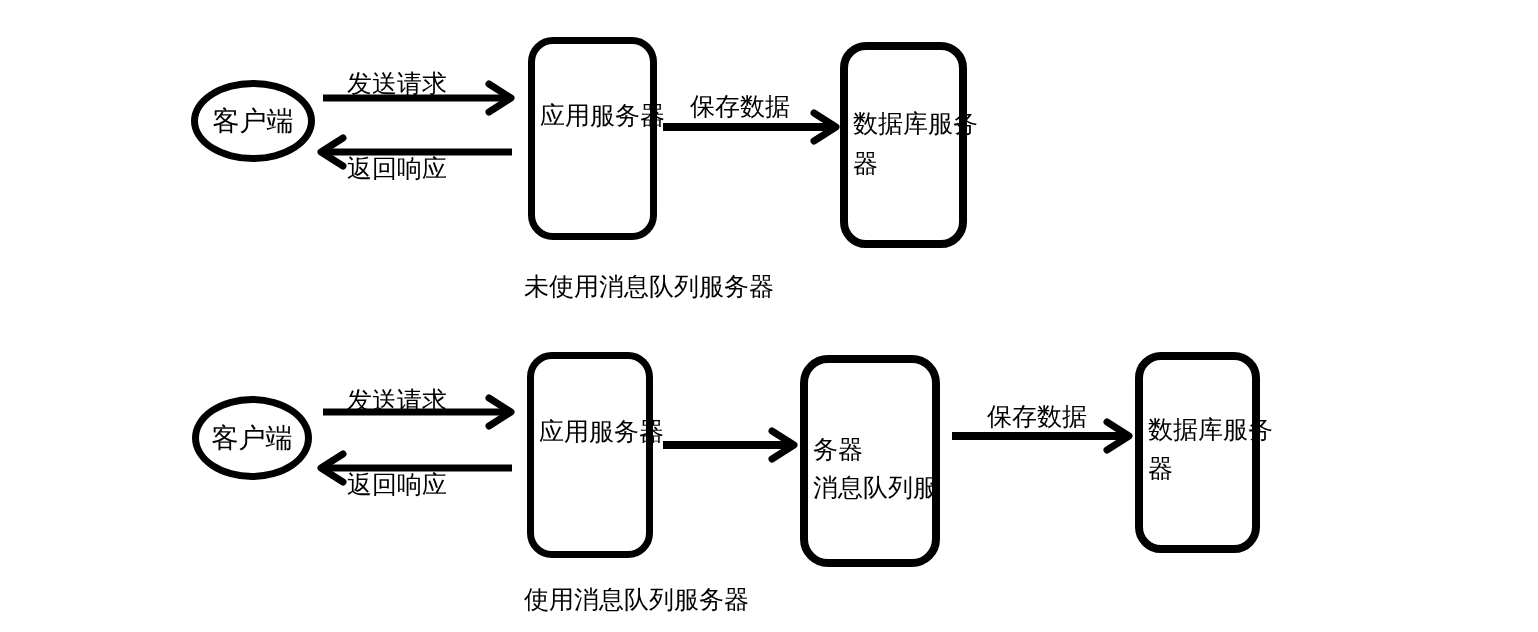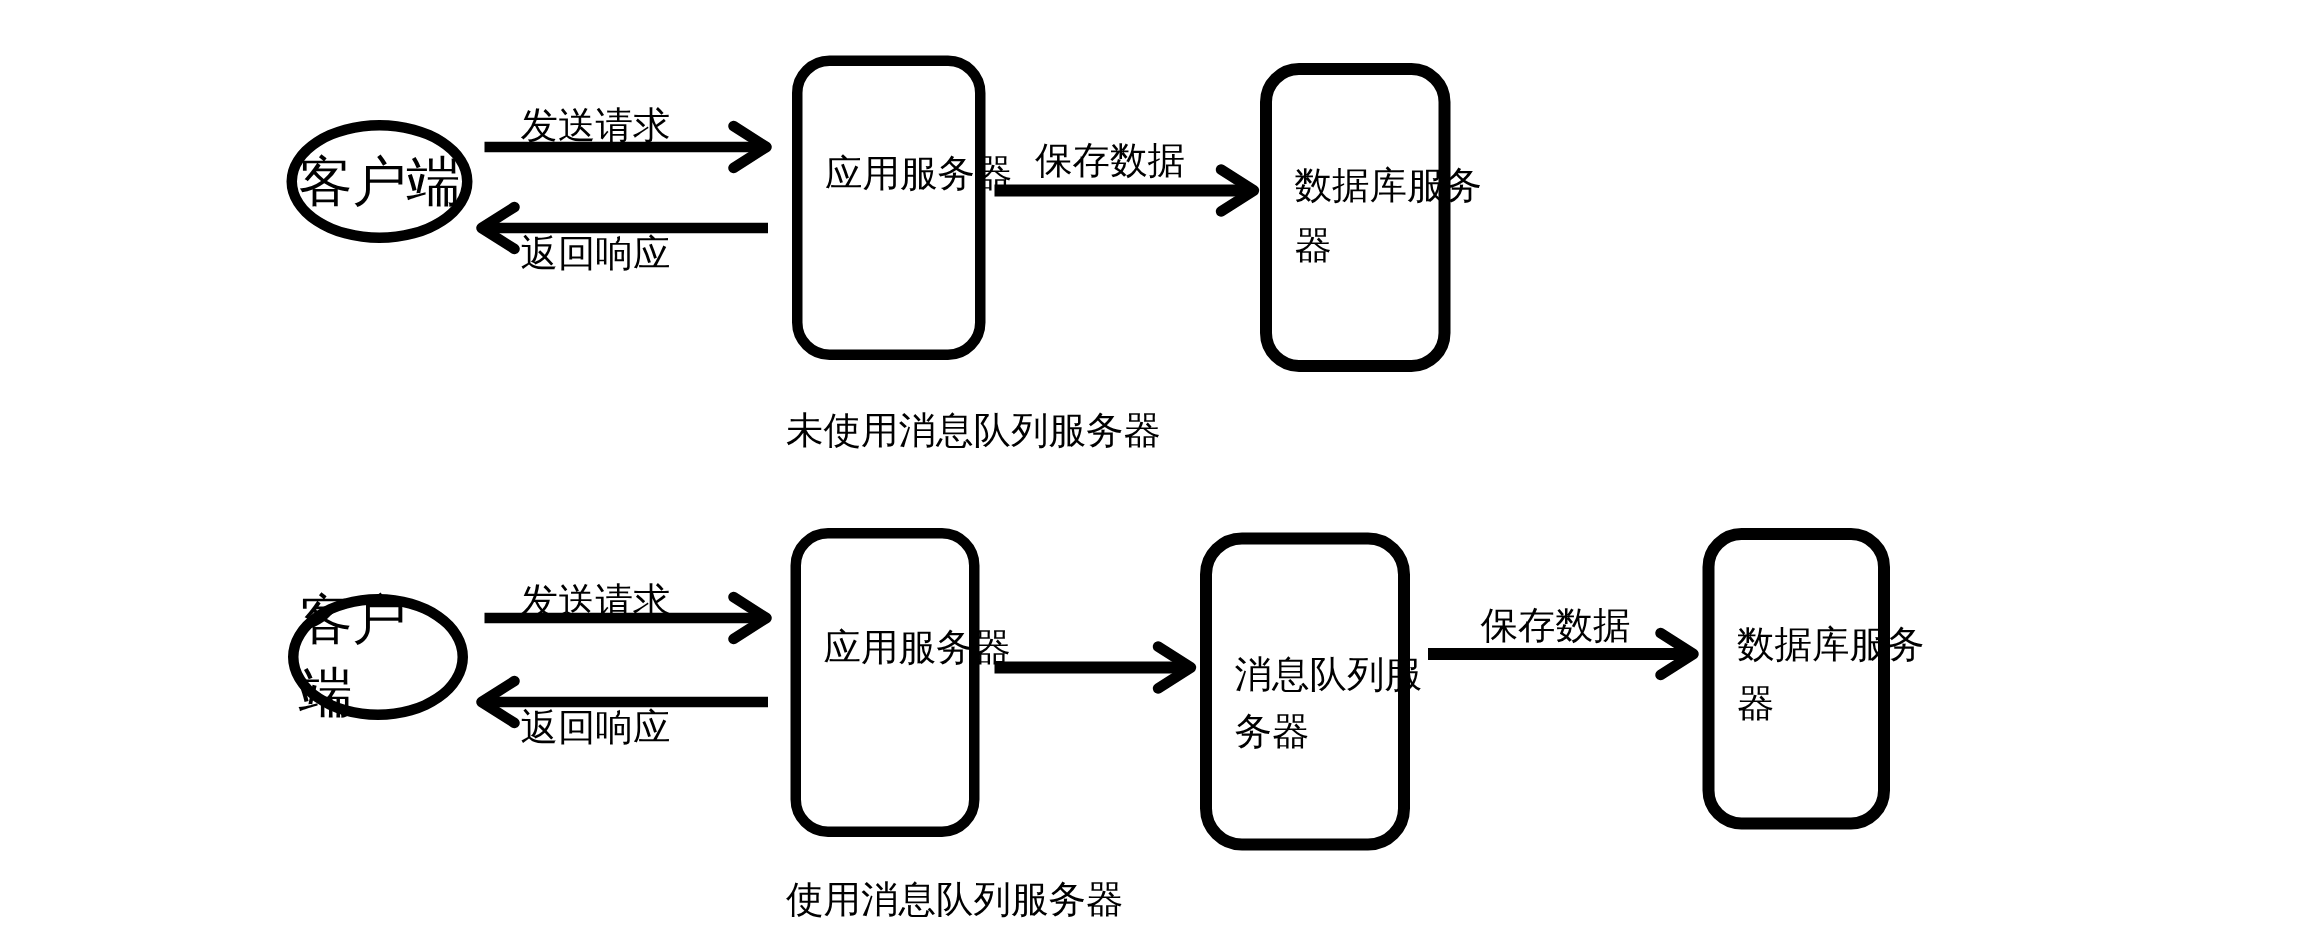--- a/index.html
+++ b/index.html
@@ -3,27 +3,27 @@
 <meta charset="utf-8">
 <style>
   html,body{margin:0;padding:0;background:#fff;}
   .canvas{
     position:relative;width:1538px;height:632px;background:#ffffff;
     font-family:"DejaVu Sans",sans-serif;color:#000;overflow:hidden;
   }
   .arrows{position:absolute;left:0;top:0;pointer-events:none;}
   .ellipse{
     position:absolute;box-sizing:border-box;border:7px solid #000;border-radius:50%;
-    display:flex;align-items:center;justify-content:center;font-size:36px;
+    display:flex;align-items:center;justify-content:center;font-size:27px;
   }
   .box{
     position:absolute;box-sizing:border-box;border:7px solid #000;
     font-size:25px;line-height:26px;
   }
-  .box .bl{padding-left:15px;white-space:nowrap;}
+  .box .bl{padding-left:5px;white-space:nowrap;}
   .lbl{position:absolute;font-size:25px;line-height:27px;white-space:nowrap;}
   .cap{position:absolute;font-size:25px;line-height:30px;white-space:nowrap;}
 </style>
 </head>
 <body>
 
 <div class="canvas">
 
   <svg class="arrows" width="1538" height="632" viewBox="0 0 1538 632">
 
@@ -86,22 +86,22 @@
     </div>
 
     <div class="lbl" style="left:347px;top:387px;">发送请求</div>
     <div class="lbl" style="left:347px;top:471px;">返回响应</div>
 
     <div class="box" style="left:527px;top:352px;width:126px;height:206px;border-radius:25px;padding-top:60px;">
       <div class="bl">应用服务器</div>
     </div>
 
     <div class="box" style="left:800px;top:355px;width:140px;height:212px;border-radius:28px;border-width:8px;padding-top:68px;line-height:38px;">
+      <div class="bl">务器</div>
       <div class="bl">消息队列服</div>
-      <div class="bl">务器</div>
     </div>
 
     <div class="lbl" style="left:987px;top:403px;">保存数据</div>
 
     <div class="box" style="left:1135px;top:352px;width:125px;height:201px;border-radius:26px;border-width:8px;padding-top:50px;line-height:39px;">
       <div class="bl">数据库服务</div>
       <div class="bl">器</div>
     </div>
 
     <div class="cap" style="left:524px;top:585px;">使用消息队列服务器</div>

